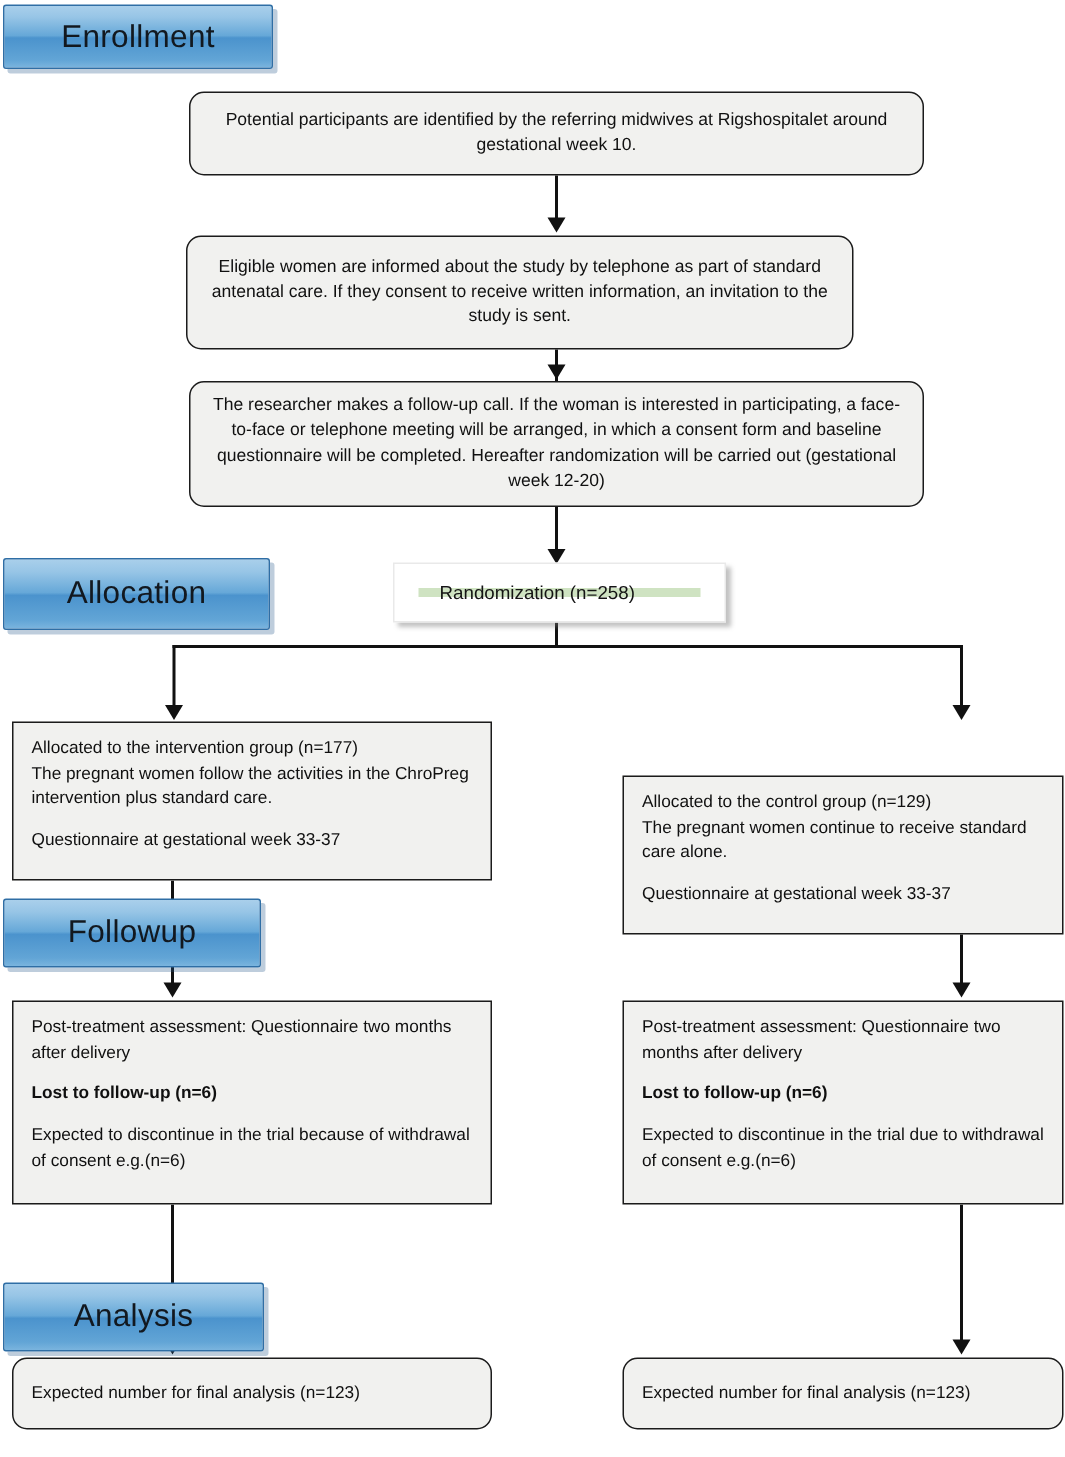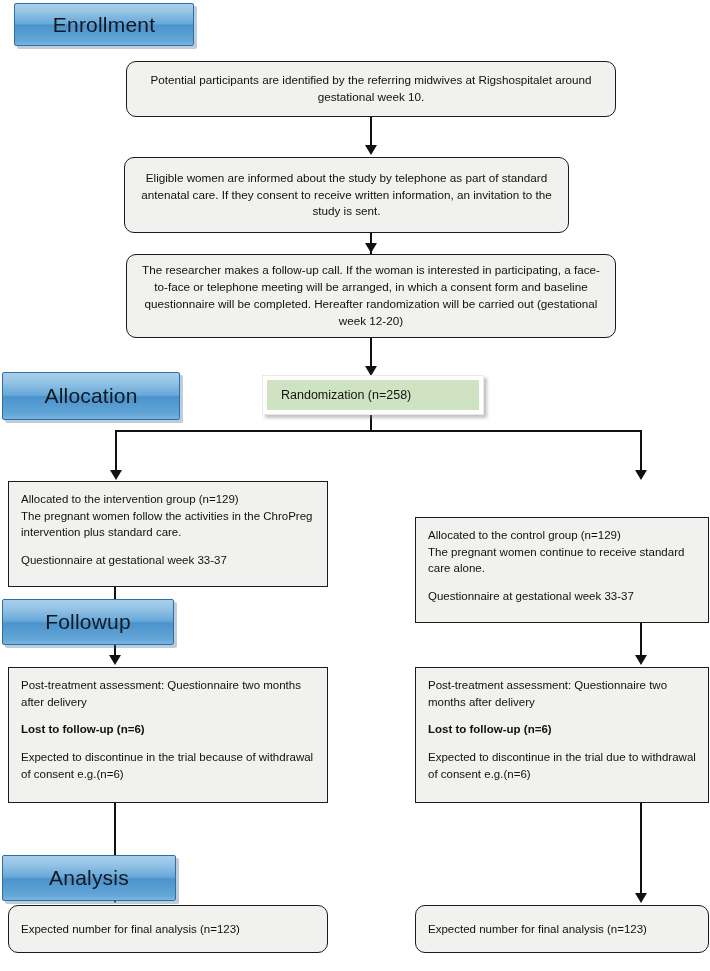--- a/index.html
+++ b/index.html
@@ -72,21 +72,21 @@
   .box.mid-v .inner { width: 100%; }
   .bold { font-weight: bold; }
   .gap { display: block; height: 11px; }
 
   
   .rand-wrap {
     position: absolute;
     box-sizing: border-box;
     background: #ffffff;
     border: 1px solid #e9e9e9;
-    padding: 4px;
+    padding: 16px;
     box-shadow: 3px 3px 3px rgba(120,120,120,0.45);
     z-index: 4;
   }
   .rand-inner {
     box-sizing: border-box;
     width: 100%;
     height: 100%;
     background: #cfe3c2;
     display: flex;
     align-items: center;
@@ -116,21 +116,21 @@
     border-right: 6.5px solid transparent;
     border-top: 10px solid #111111;
     z-index: 2;
   }
 </style>
 </head>
 <body>
 
 <div id="canvas">
 
-  <div class="banner" style="left:14px; top:3px; width:180px; height:43px;">
+  <div class="banner" style="left:2px; top:3px; width:180px; height:43px;">
     <span>Enrollment</span>
   </div>
 
   <div class="banner" style="left:2px; top:372px; width:178px; height:48px;">
     <span>Allocation</span>
   </div>
 
   <div class="banner" style="left:2px; top:599px; width:172px; height:46px;">
     <span>Followup</span>
   </div>
@@ -166,21 +166,21 @@
 
   <div class="vline" style="left:370px; top:415px; height:16px;"></div>
   <div class="hline" style="left:115px; top:430px; width:527px;"></div>
   <div class="vline" style="left:115px; top:430px; height:44px;"></div>
   <div class="arrowhead" style="left:109.5px; top:470px;"></div>
   <div class="vline" style="left:640px; top:430px; height:44px;"></div>
   <div class="arrowhead" style="left:634.5px; top:470px;"></div>
 
   <div class="box left" style="left:8px; top:481px; width:320px; height:106px;">
     <div class="inner">
-      <span>Allocated to the intervention group (n=129)</span><br>
+      <span>Allocated to the intervention group (n=177)</span><br>
       <span>The pregnant women follow the activities in the ChroPreg intervention plus standard care.</span>
       <span class="gap"></span>
       <span>Questionnaire at gestational week 33-37</span>
     </div>
   </div>
 
   <div class="box left" style="left:415px; top:481px; width:294px; height:106px;margin-top:36px;">
     <div class="inner">
       <span>Allocated to the control group (n=129)</span><br>
       <span>The pregnant women continue to receive standard care alone.</span>

